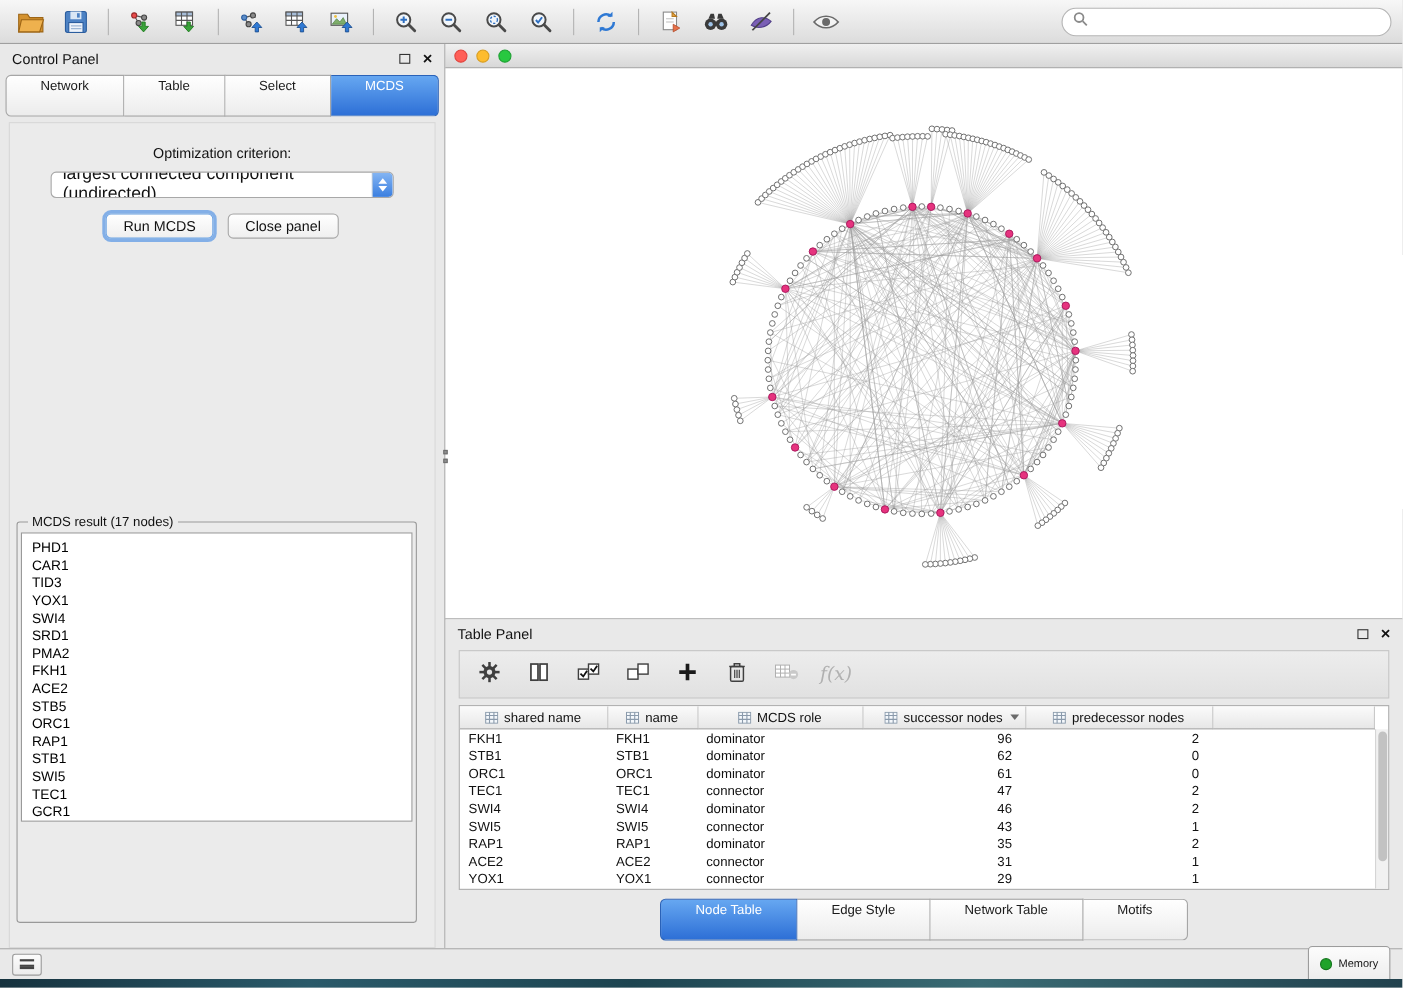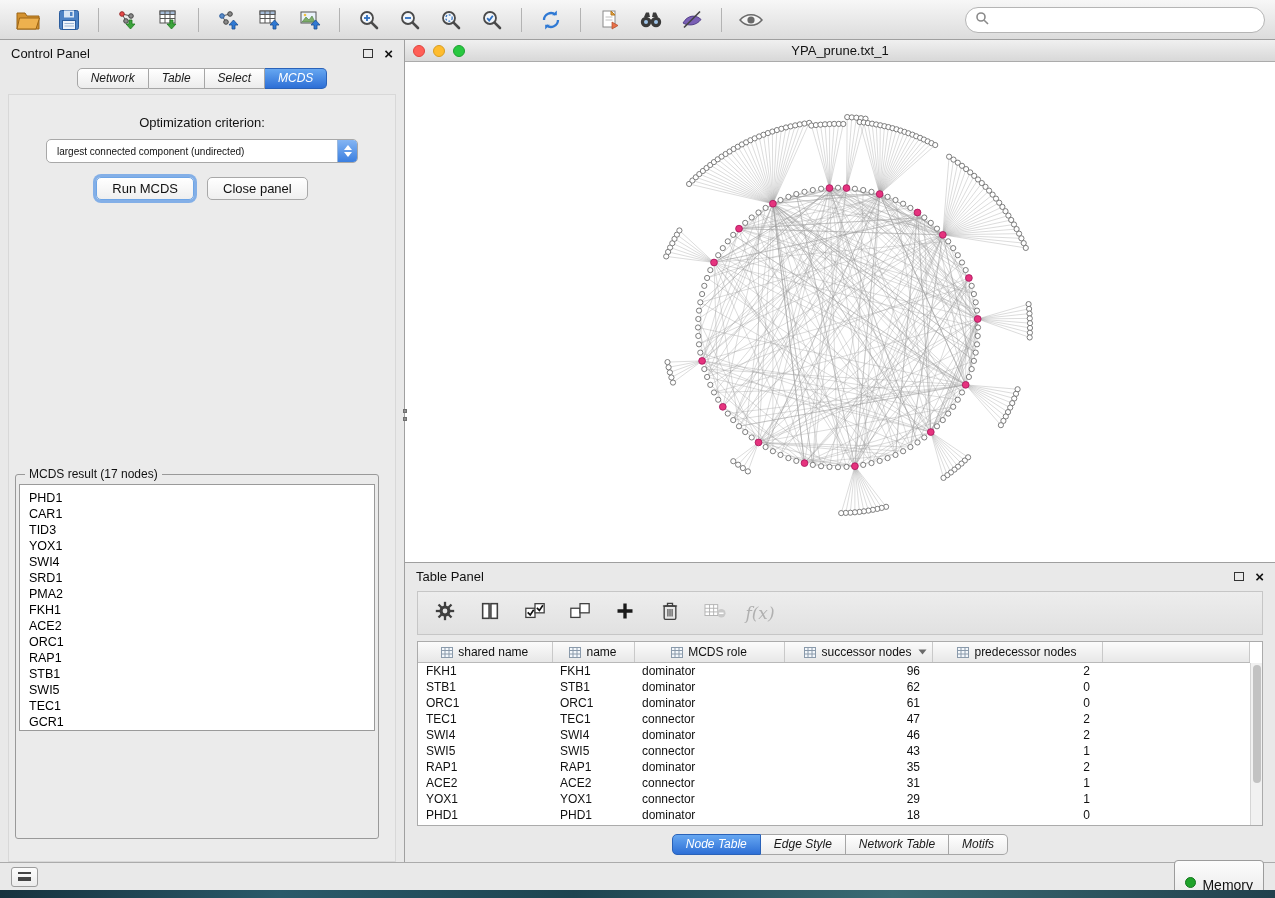--- a/index.html
+++ b/index.html
@@ -18,27 +18,27 @@
   
   .main-row{flex:1;display:flex;min-height:0;}
 
   
   .control-panel{width:405px;flex-shrink:0;background:#e9e9e9;border-right:1px solid #a0a0a0;display:flex;flex-direction:column;}
   .panel-header{height:26px;display:flex;align-items:center;padding:0 11px;font-size:13px;flex-shrink:0;}
   .ph-icons{margin-left:auto;display:flex;gap:11px;align-items:center;}
   .ph-float{width:10px;height:9px;border:1.5px solid #333;}
   .ph-close{font-size:15px;font-weight:bold;color:#111;line-height:1;}
   .cp-tabs{display:flex;justify-content:center;flex-shrink:0;margin-top:2px;}
-  .seg-tab{font-size:12px;height:21px;line-height:19px;padding:0 13px;background:linear-gradient(#ffffff,#ececec);border:1px solid #a6a6a6;border-left:none;color:#1a1a1a;font-style:italic;}
+  .seg-tab{font-size:12px;height:38px;line-height:19px;padding:0 31px;background:linear-gradient(#ffffff,#ececec);border:1px solid #a6a6a6;border-left:none;color:#1a1a1a;}
   .seg-tab:first-child{border-left:1px solid #a6a6a6;border-radius:5px 0 0 5px;}
   .seg-tab:last-child{border-radius:0 5px 5px 0;}
   .seg-tab.active{background:linear-gradient(#66a7f1,#2d6fd6);border-color:#2a62b8;color:#fff;}
   .cp-inner{flex:1;margin:5px 8px 0;border:1px solid #d8d8d8;background:#ebebeb;display:flex;flex-direction:column;min-height:0;}
   .opt-label{text-align:center;font-size:13px;margin-top:20px;}
-  .dropdown{width:312px;margin:9px auto 0;height:24px;background:#fff;border:1px solid #a8a8a8;border-radius:5px;display:flex;align-items:center;font-size:10px;padding-left:10px;position:relative;overflow:hidden;}
+  .dropdown{width:312px;margin:9px auto 0;height:24px;background:#fff;border:1px solid #a8a8a8;border-radius:5px;display:flex;align-items:center;font-size:16px;padding-left:10px;position:relative;overflow:hidden;}
   .dd-stepper{margin-left:auto;width:20px;height:100%;background:linear-gradient(#84b5f3,#3b7fe0);display:flex;flex-direction:column;align-items:center;justify-content:center;gap:2px;border-left:1px solid #9bb8dd;}
   .tri-up{width:0;height:0;border-left:4px solid transparent;border-right:4px solid transparent;border-bottom:5px solid #fff;}
   .tri-dn{width:0;height:0;border-left:4px solid transparent;border-right:4px solid transparent;border-top:5px solid #fff;}
   .btn-row{display:flex;justify-content:center;gap:13px;margin-top:14px;}
   button.mac{height:23px;padding:0 15px;font-size:13px;background:linear-gradient(#ffffff,#efefef);border:1px solid #a8a8a8;border-radius:5px;color:#111;font-family:"Liberation Sans",sans-serif;}
   button.mac.focused{box-shadow:0 0 0 3px rgba(105,160,230,.8);border-color:#6ea5e6;}
   fieldset.result-box{margin:auto 16px 22px 6px;height:372px;border:1px solid #999;border-radius:3px;padding:3px;display:flex;flex-direction:column;}
   fieldset.result-box legend{font-size:12px;padding:0 4px;margin-left:6px;}
   .result-list{flex:1;background:#fff;border:1px solid #9a9a9a;overflow:hidden;padding:5px 0 0 9px;}
   .result-item{font-size:12.5px;line-height:16px;color:#000;}
@@ -69,21 +69,21 @@
   tbody td.num{text-align:right;padding-right:12px;}
   .vscroll{position:absolute;top:21px;right:0;bottom:0;width:12px;background:#f1f1f1;border-left:1px solid #d5d5d5;}
   .vthumb{position:absolute;top:2px;left:1.5px;width:8px;height:118px;background:#c2c2c2;border-radius:4px;}
   .tp-tabs{display:flex;justify-content:center;margin:8px 0 7px;flex-shrink:0;}
 
   
   .status-bar{height:28px;background:#e9e9e9;border-top:1px solid #ababab;display:flex;align-items:center;padding:0 11px;flex-shrink:0;}
   .menu-btn{width:27px;height:20px;border:1px solid #9c9c9c;border-radius:3px;background:linear-gradient(#fcfcfc,#ececec);display:flex;align-items:center;justify-content:center;}
   .hamburger{width:13px;height:9px;border-top:2px solid #444;border-bottom:2px solid #444;position:relative;}
   .hamburger:after{content:"";position:absolute;left:0;right:0;top:2.5px;border-top:2px solid #444;}
-  .memory-btn{margin-left:auto;height:21px;border:1px solid #9c9c9c;border-radius:4px;background:linear-gradient(#fcfcfc,#ececec);display:flex;gap:6px;padding:16px 10px;font-size:14px;}
+  .memory-btn{margin-left:auto;height:21px;border:1px solid #9c9c9c;border-radius:4px;background:linear-gradient(#fcfcfc,#ececec);display:flex;align-items:center;gap:6px;padding:16px 10px;font-size:10px;}
   .memory-dot{width:11px;height:11px;border-radius:50%;background:#1fa32a;border:1px solid #14761d;}
   .desktop-strip{height:8px;flex-shrink:0;background:linear-gradient(90deg,#16323e,#2a5a6a 22%,#1d4450 45%,#3a6b74 70%,#21414d);}
 
   .split-handle{position:absolute;left:401px;top:404px;width:7px;height:22px;display:flex;flex-direction:column;align-items:center;justify-content:center;gap:4px;}
   .split-handle i{display:block;width:4px;height:4px;background:#8f8f8f;border:1px solid #6f6f6f;}
 </style>
 </head>
 <body>
 
 <div id="app">
@@ -305,38 +305,38 @@
           <div class="result-list" id="result-list">
               <div class="result-item">PHD1</div>
               <div class="result-item">CAR1</div>
               <div class="result-item">TID3</div>
               <div class="result-item">YOX1</div>
               <div class="result-item">SWI4</div>
               <div class="result-item">SRD1</div>
               <div class="result-item">PMA2</div>
               <div class="result-item">FKH1</div>
               <div class="result-item">ACE2</div>
+              <div class="result-item">STB5</div>
               <div class="result-item">ORC1</div>
               <div class="result-item">RAP1</div>
               <div class="result-item">STB1</div>
               <div class="result-item">SWI5</div>
               <div class="result-item">TEC1</div>
               <div class="result-item">GCR1</div>
             </div>
         </fieldset>
       </div>
     </div>
 
     <div class="right-col">
       <div class="net-window">
         <div class="net-titlebar">
           <span class="tl tl-red"></span>
           <span class="tl tl-yellow"></span>
           <span class="tl tl-green"></span>
-          <span class="net-title">YPA_prune.txt_1</span>
         </div>
         <div class="net-canvas">
           <svg id="network-svg" viewBox="0 0 870 501" preserveAspectRatio="none">
               <g stroke="#9e9e9e" stroke-width="0.6" stroke-opacity="0.6" fill="none">
                 <line x1="367.9" y1="142.0" x2="568.9" y2="232.5"></line>
                 <line x1="367.9" y1="142.0" x2="334.0" y2="167.0"></line>
                 <line x1="367.9" y1="142.0" x2="416.1" y2="405.0"></line>
                 <line x1="367.9" y1="142.0" x2="552.8" y2="338.4"></line>
                 <line x1="367.9" y1="142.0" x2="399.5" y2="401.9"></line>
                 <line x1="367.9" y1="142.0" x2="537.8" y2="358.8"></line>

